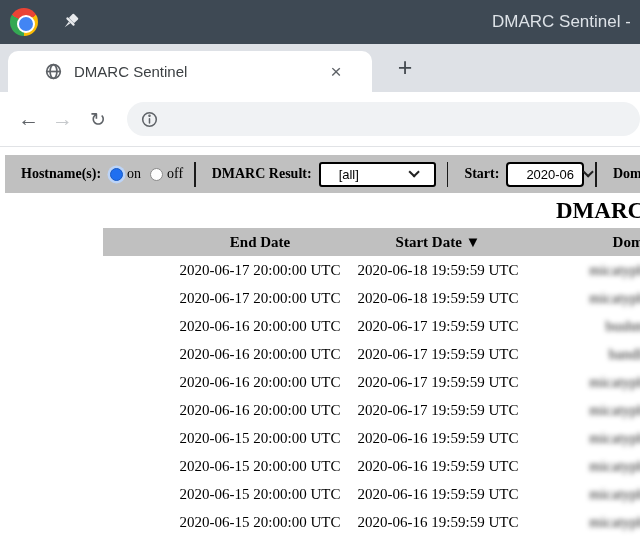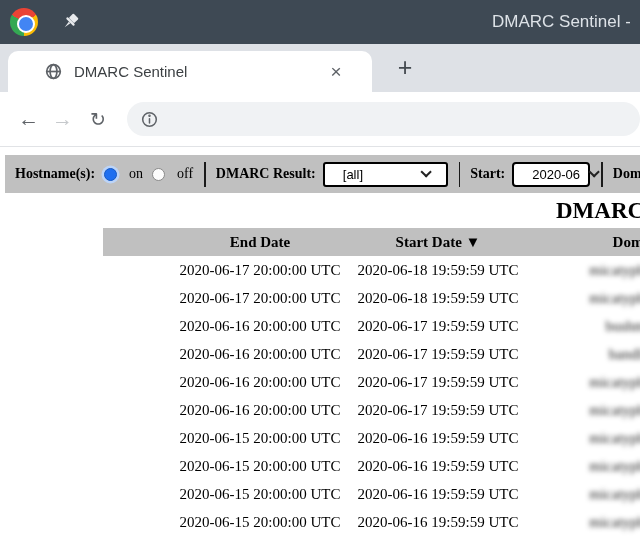--- a/index.html
+++ b/index.html
@@ -37,25 +37,25 @@
   .nav-btn.fwd { margin-left:4px; color:#c6c9cc; }
   .nav-btn.reload { margin-left:6px; font-size:19px; }
   .addressbar { margin-left:14px; height:34px; width:520px; background:#f0f2f4; border-radius:17px;
                 display:flex; align-items:center; }
   .info-icon { margin-left:14px; width:17px; height:17px; }
 
   
   .filterbar { position:absolute; left:5px; top:155px; width:660px; height:38px; background:#c0c0c0;
                display:flex; align-items:center; font-family:"Liberation Serif",serif;
                font-size:14px; color:#000; white-space:nowrap; }
-  .fb-label { font-weight:bold; margin-left:10px; }
+  .fb-label { font-weight:bold; margin-left:16px; }
   .radio { width:13px; height:13px; border-radius:50%; margin-left:9px; flex:0 0 auto; }
   .radio.checked { background:#1f6ff0; box-shadow:0 0 0 2.5px #bcd4f8; border:1px solid #1659c4; }
   .radio.unchecked { background:#fdfdfd; border:1px solid #8a8a8a; }
-  .radio-text { margin-left:12px; }
+  .radio-text { margin-left:4px; }
   .fb-divider { width:2px; height:25px; background:#1a1a1a; margin-left:11px; }
   .fake-select { height:25px; background:#fff; border:2px solid #000; border-radius:3px;
                  display:flex; align-items:center; font-family:"Liberation Sans",sans-serif;
                  font-size:13px; margin-left:7px; padding:0 18px; }
   .fake-select .sel-text { flex:1; }
   .chev { width:8px; height:8px; border-right:2px solid #222; border-bottom:2px solid #222;
           transform:rotate(45deg) translateY(-3px); flex:0 0 auto; margin-left:8px; }
   .sel-result { width:143px; }
   .sel-month { width:78px; border-radius:4px; }
 

